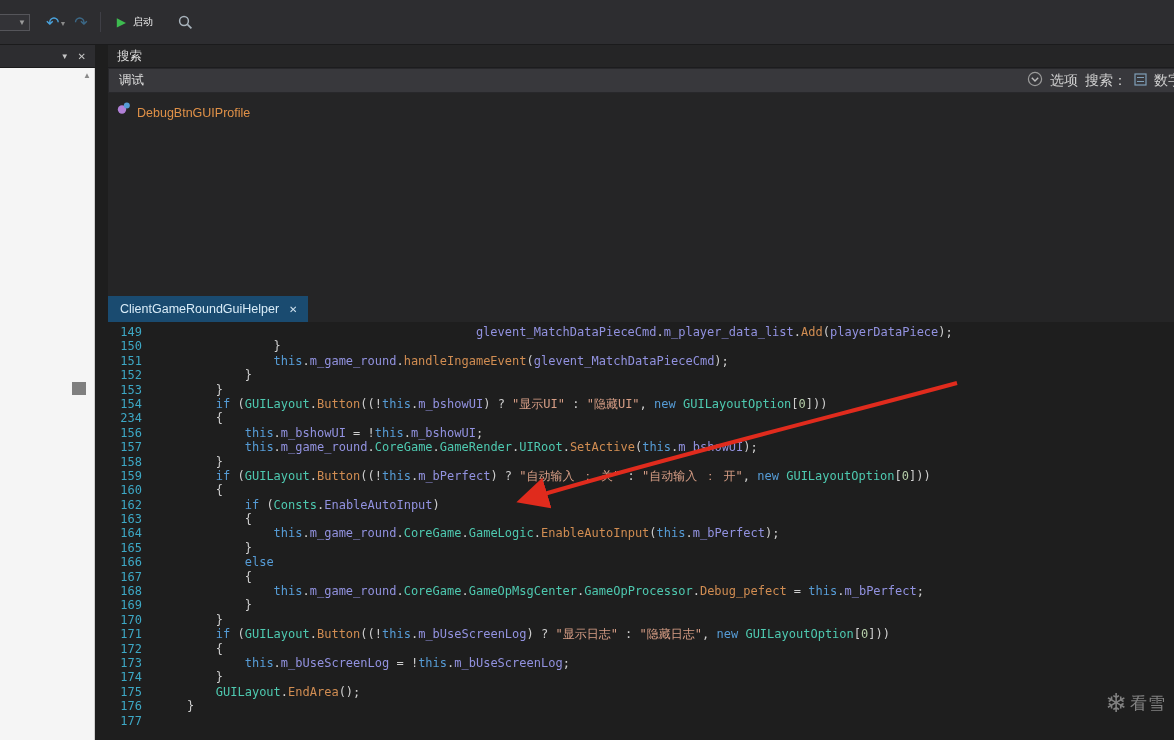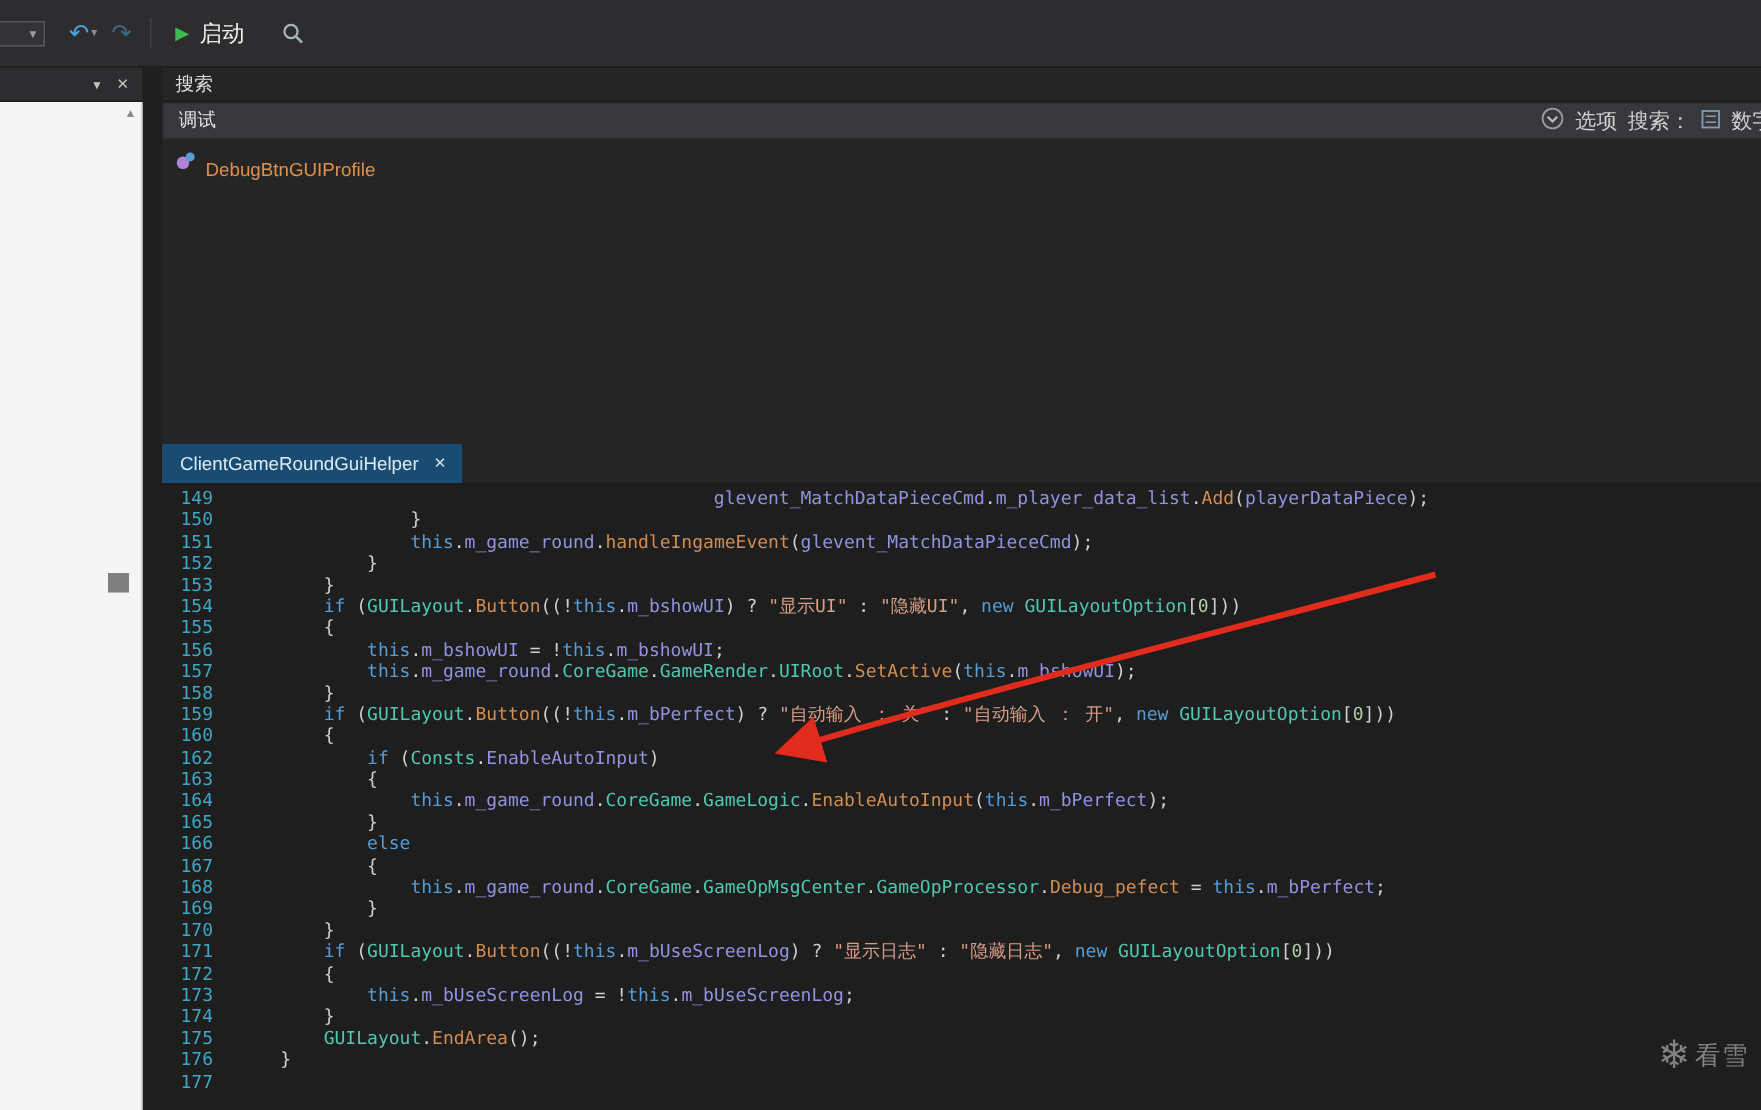--- a/index.html
+++ b/index.html
@@ -20,21 +20,21 @@
     border:1px solid #55555a; border-left:none; display:flex;
     align-items:center; justify-content:flex-end; padding-right:3px;
     color:#9a9a9a; font-size:8px;
   }
   .tb-undo { margin-left:16px; font-size:16px; color:var(--icon-blue); cursor:default; }
   .tb-undo .mini { font-size:7px; color:#8a8a8a; vertical-align:middle; }
   .tb-redo { margin-left:8px; font-size:16px; color:var(--icon-blue); opacity:.5; }
   .vsep { width:1px; height:20px; background:#3f3f46; margin:0 10px 0 12px; }
   .start-btn { display:flex; align-items:center; gap:7px; padding:3px 6px; }
   .play-glyph { color:var(--play-green); font-size:12px; }
-  .start-label { color:#efefef; font-size:15px;text-align:center; }
+  .start-label { color:#efefef; font-size:10px;text-align:center; }
   .tb-search { margin-left:18px; display:flex; align-items:center; }
 
   
   .left-panel { position:absolute; left:0; top:45px; width:95px; height:695px; }
   .lp-header {
     height:23px; background:var(--toolbar-bg); border-bottom:1px solid #1b1b1c;
     display:flex; align-items:center; justify-content:flex-end; gap:9px;
     padding-right:9px; color:#c5c5c5;
   }
   .lp-caret { font-size:8px; }
@@ -177,21 +177,21 @@
     </div>
 
     <div class="editor">
       <div id="code-lines">
           <div class="code-line"><span class="ln">149</span><span class="lc"><span class="tok-p">                                            </span><span class="tok-f">glevent_MatchDataPieceCmd</span><span class="tok-p">.</span><span class="tok-f">m_player_data_list</span><span class="tok-p">.</span><span class="tok-m">Add</span><span class="tok-p">(</span><span class="tok-f">playerDataPiece</span><span class="tok-p">);</span></span></div>
           <div class="code-line"><span class="ln">150</span><span class="lc"><span class="tok-p">                }</span></span></div>
           <div class="code-line"><span class="ln">151</span><span class="lc"><span class="tok-p">                </span><span class="tok-k">this</span><span class="tok-p">.</span><span class="tok-f">m_game_round</span><span class="tok-p">.</span><span class="tok-m">handleIngameEvent</span><span class="tok-p">(</span><span class="tok-f">glevent_MatchDataPieceCmd</span><span class="tok-p">);</span></span></div>
           <div class="code-line"><span class="ln">152</span><span class="lc"><span class="tok-p">            }</span></span></div>
           <div class="code-line"><span class="ln">153</span><span class="lc"><span class="tok-p">        }</span></span></div>
           <div class="code-line"><span class="ln">154</span><span class="lc"><span class="tok-p">        </span><span class="tok-k">if</span><span class="tok-p"> (</span><span class="tok-t">GUILayout</span><span class="tok-p">.</span><span class="tok-m">Button</span><span class="tok-p">((!</span><span class="tok-k">this</span><span class="tok-p">.</span><span class="tok-f">m_bshowUI</span><span class="tok-p">) ? </span><span class="tok-s">"显示UI"</span><span class="tok-p"> : </span><span class="tok-s">"隐藏UI"</span><span class="tok-p">, </span><span class="tok-k">new</span><span class="tok-p"> </span><span class="tok-t">GUILayoutOption</span><span class="tok-p">[</span><span class="tok-n">0</span><span class="tok-p">]))</span></span></div>
-          <div class="code-line"><span class="ln">155</span><span class="lc"><span class="tok-p">        {</span></span></div>
+          <div class="code-line"><span class="ln">234</span><span class="lc"><span class="tok-p">        {</span></span></div>
           <div class="code-line"><span class="ln">156</span><span class="lc"><span class="tok-p">            </span><span class="tok-k">this</span><span class="tok-p">.</span><span class="tok-f">m_bshowUI</span><span class="tok-p"> = !</span><span class="tok-k">this</span><span class="tok-p">.</span><span class="tok-f">m_bshowUI</span><span class="tok-p">;</span></span></div>
           <div class="code-line"><span class="ln">157</span><span class="lc"><span class="tok-p">            </span><span class="tok-k">this</span><span class="tok-p">.</span><span class="tok-f">m_game_round</span><span class="tok-p">.</span><span class="tok-t">CoreGame</span><span class="tok-p">.</span><span class="tok-t">GameRender</span><span class="tok-p">.</span><span class="tok-t">UIRoot</span><span class="tok-p">.</span><span class="tok-m">SetActive</span><span class="tok-p">(</span><span class="tok-k">this</span><span class="tok-p">.</span><span class="tok-f">m_bshowUI</span><span class="tok-p">);</span></span></div>
           <div class="code-line"><span class="ln">158</span><span class="lc"><span class="tok-p">        }</span></span></div>
           <div class="code-line"><span class="ln">159</span><span class="lc"><span class="tok-p">        </span><span class="tok-k">if</span><span class="tok-p"> (</span><span class="tok-t">GUILayout</span><span class="tok-p">.</span><span class="tok-m">Button</span><span class="tok-p">((!</span><span class="tok-k">this</span><span class="tok-p">.</span><span class="tok-f">m_bPerfect</span><span class="tok-p">) ? </span><span class="tok-s">"自动输入 ： 关"</span><span class="tok-p"> : </span><span class="tok-s">"自动输入 ： 开"</span><span class="tok-p">, </span><span class="tok-k">new</span><span class="tok-p"> </span><span class="tok-t">GUILayoutOption</span><span class="tok-p">[</span><span class="tok-n">0</span><span class="tok-p">]))</span></span></div>
           <div class="code-line"><span class="ln">160</span><span class="lc"><span class="tok-p">        {</span></span></div>
           <div class="code-line"><span class="ln">162</span><span class="lc"><span class="tok-p">            </span><span class="tok-k">if</span><span class="tok-p"> (</span><span class="tok-t">Consts</span><span class="tok-p">.</span><span class="tok-f">EnableAutoInput</span><span class="tok-p">)</span></span></div>
           <div class="code-line"><span class="ln">163</span><span class="lc"><span class="tok-p">            {</span></span></div>
           <div class="code-line"><span class="ln">164</span><span class="lc"><span class="tok-p">                </span><span class="tok-k">this</span><span class="tok-p">.</span><span class="tok-f">m_game_round</span><span class="tok-p">.</span><span class="tok-t">CoreGame</span><span class="tok-p">.</span><span class="tok-t">GameLogic</span><span class="tok-p">.</span><span class="tok-m">EnableAutoInput</span><span class="tok-p">(</span><span class="tok-k">this</span><span class="tok-p">.</span><span class="tok-f">m_bPerfect</span><span class="tok-p">);</span></span></div>
           <div class="code-line"><span class="ln">165</span><span class="lc"><span class="tok-p">            }</span></span></div>
           <div class="code-line"><span class="ln">166</span><span class="lc"><span class="tok-p">            </span><span class="tok-k">else</span></span></div>

